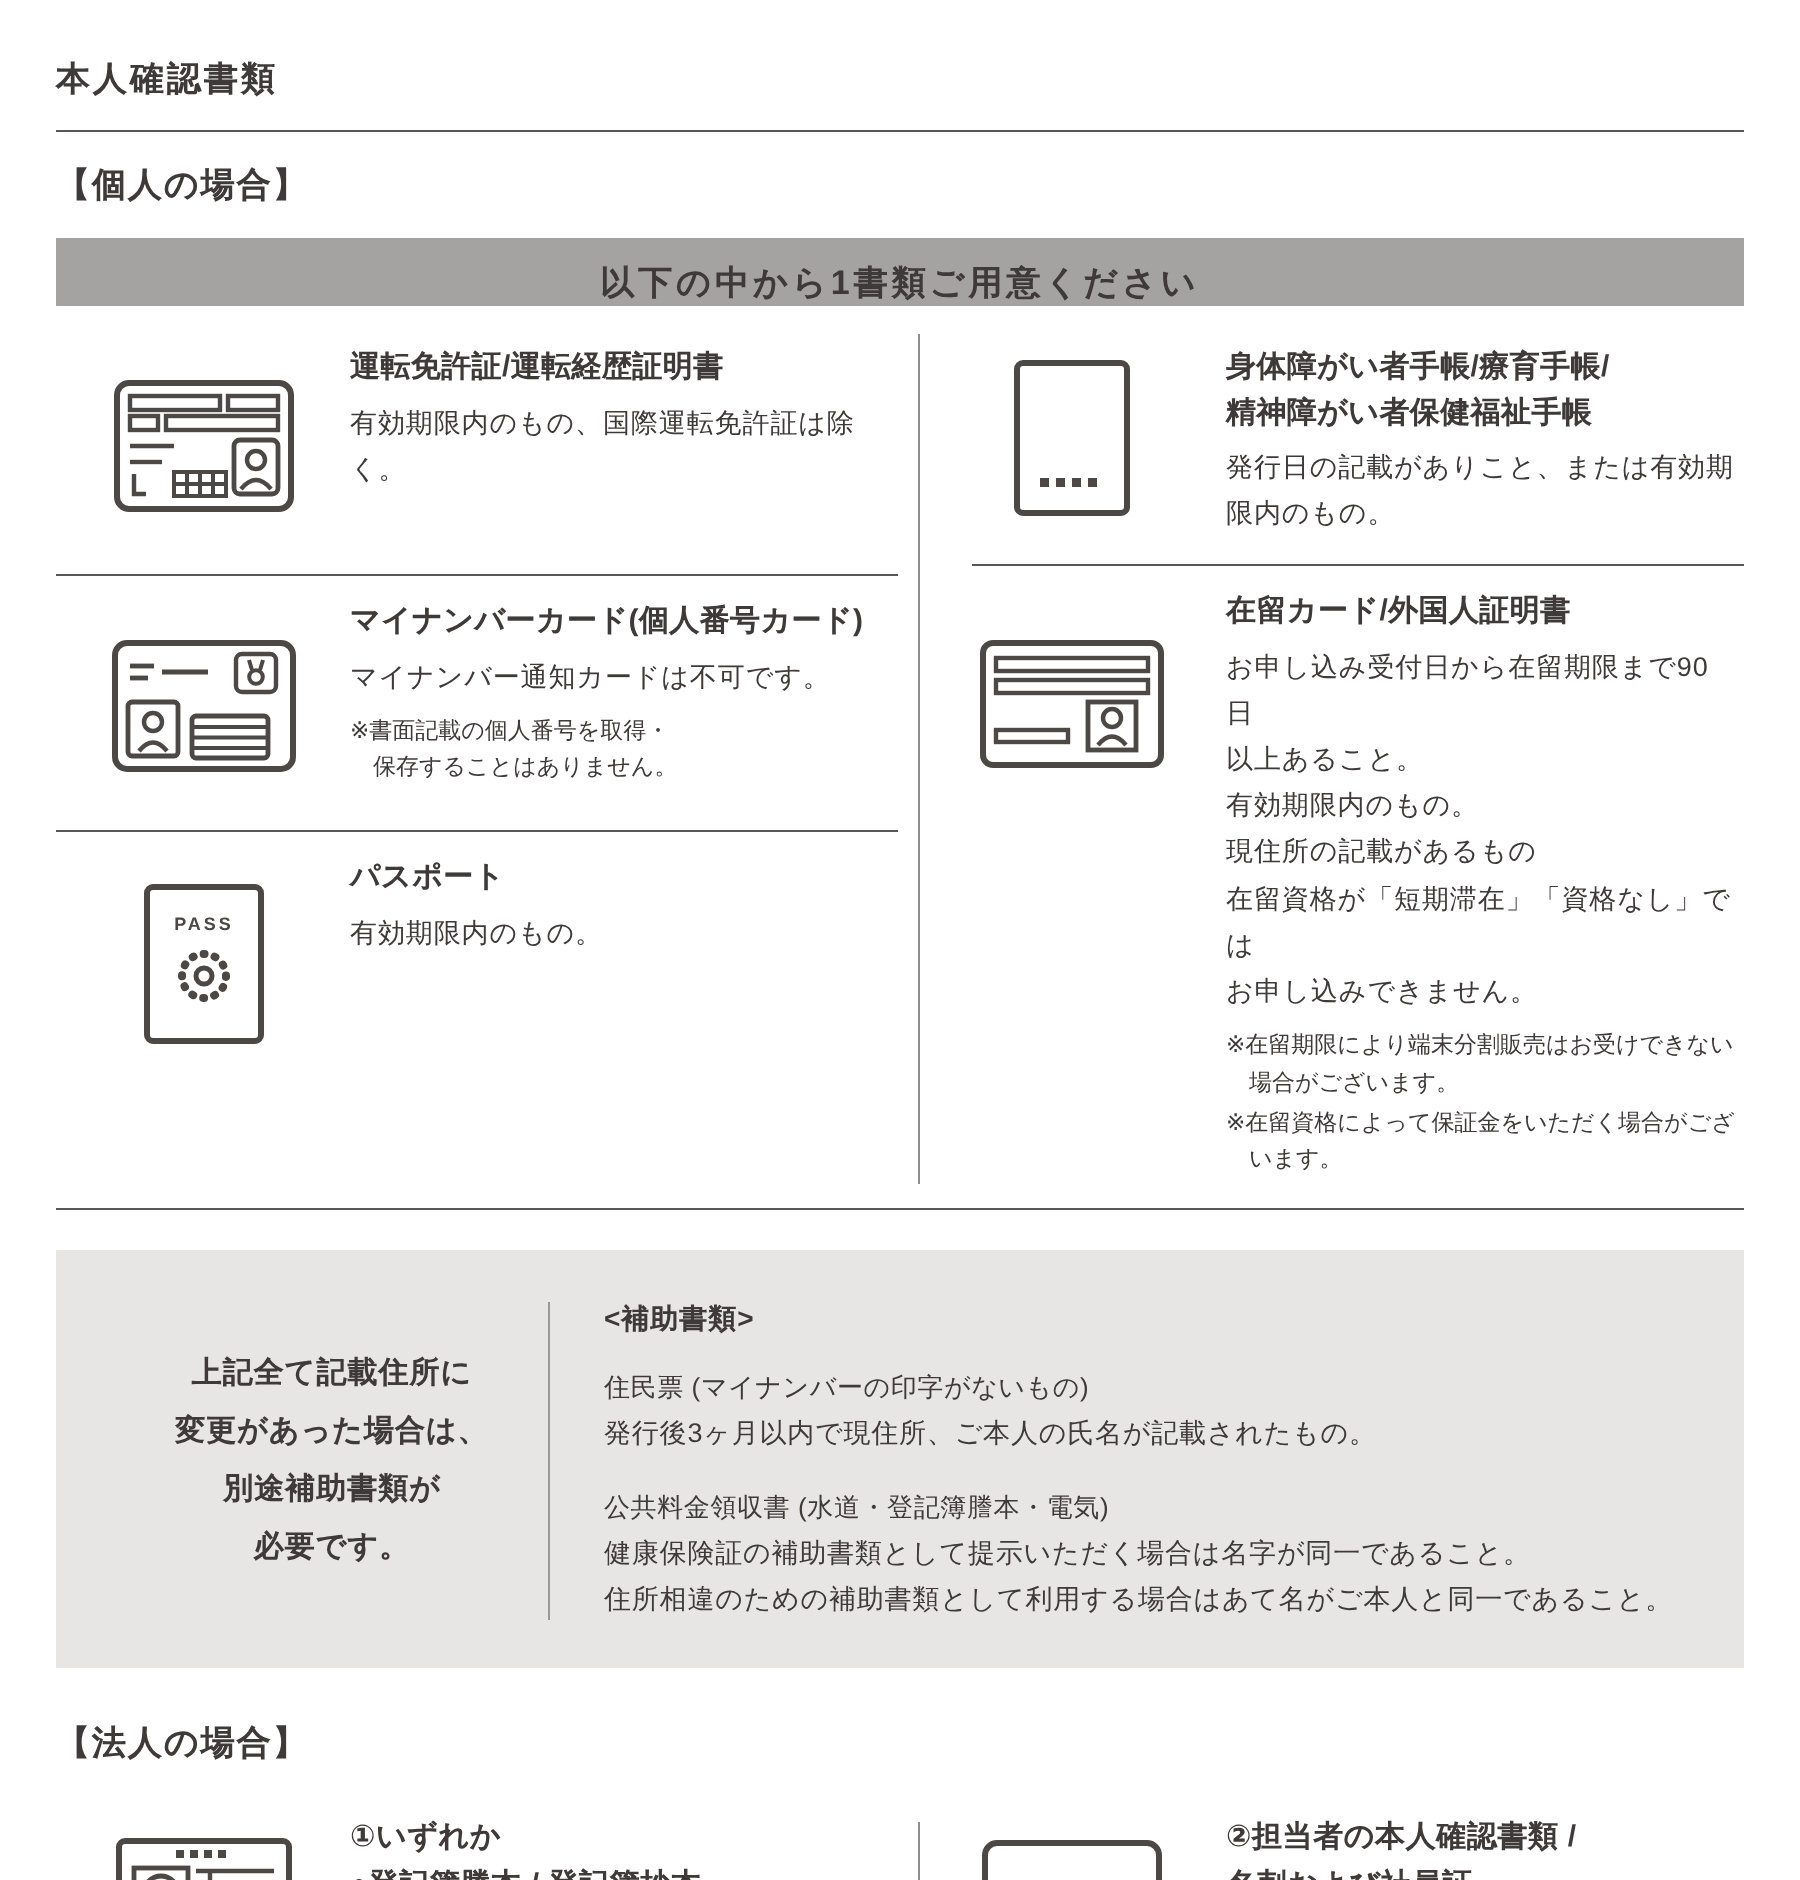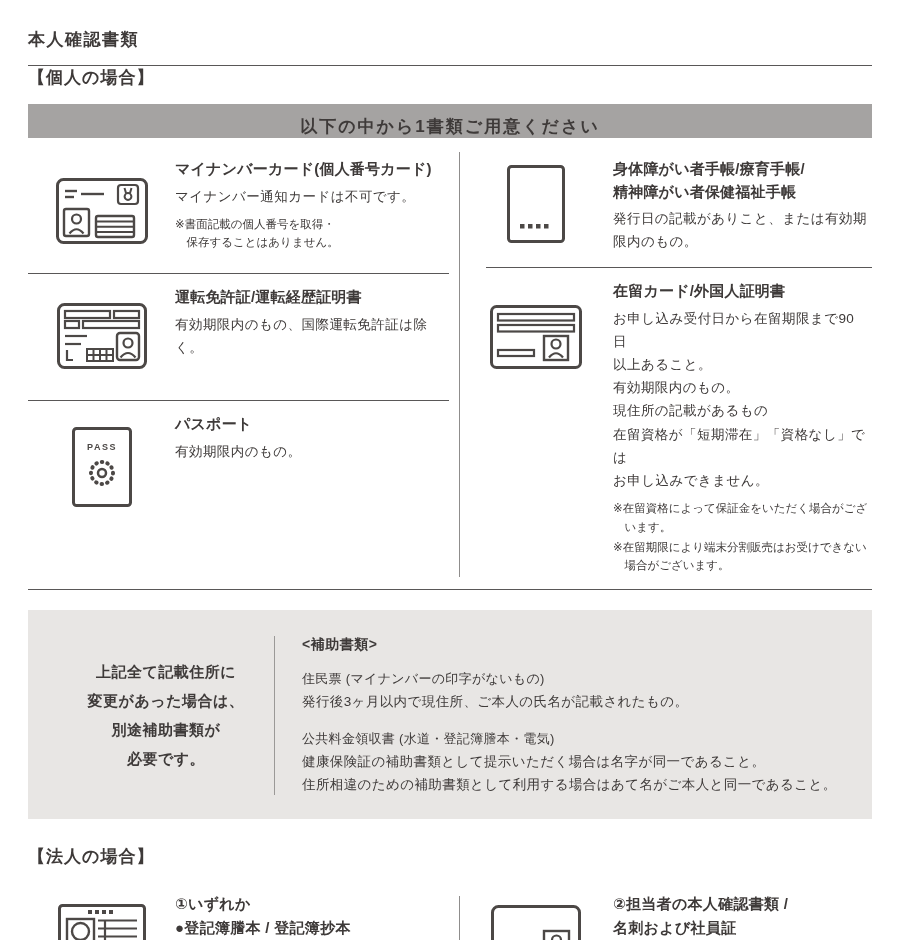--- a/index.html
+++ b/index.html
@@ -18,21 +18,21 @@
   }
   .page{width:900px;height:940px;padding:28px 28px 0;}
   .preline{white-space:pre-line;}
   .pre{white-space:pre;}
 
   .page-title{
     font-size:17px;font-weight:bold;letter-spacing:1.5px;
     padding-bottom:14px;border-bottom:1px solid var(--color-line-dark);
   }
   .section-heading{
-    font-size:17px;font-weight:bold;letter-spacing:1px;
+    font-size:17px;font-weight:bold;letter-spacing:1px;margin-top:15px;
   }
   .banner{
     margin-top:15px;height:34px;line-height:46px;text-align:center;
     background:var(--color-banner-bg);
     font-size:17px;font-weight:bold;letter-spacing:2px;
   }
 
   
   .grid{display:flex;margin-top:8px;border-bottom:1px solid var(--color-line-dark);}
   .col-left{width:421px;}
@@ -91,45 +91,20 @@
 
   <div class="page-title">本人確認書類</div>
 
   <div class="section-heading">【個人の場合】</div>
 
   <div class="banner">以下の中から1書類ご用意ください</div>
 
   <div class="grid">
 
     <div class="col-left">
-
-      <div class="cell cell-l2">
-        <div class="icon-box-l">
-          <svg class="mt20" width="92" height="66" viewBox="0 0 92 66">
-            <rect class="stk" x="1.5" y="1.5" width="89" height="63" rx="6" stroke-width="3"></rect>
-            <line class="stk" x1="9" y1="13" x2="21" y2="13" stroke-width="2.4"></line>
-            <line class="stk" x1="9" y1="19" x2="18" y2="19" stroke-width="2.4"></line>
-            <line class="stk" x1="25" y1="16" x2="48" y2="16" stroke-width="2.4"></line>
-            <rect class="stk" x="62" y="7" width="20" height="19" rx="3" stroke-width="2.2"></rect>
-            <path class="stk" d="M70,15 l-1.5,-5 M74,15 l1.5,-5" stroke-width="2"></path>
-            <circle class="stk" cx="72" cy="18.5" r="3.4" stroke-width="2"></circle>
-            <rect class="stk" x="8" y="31" width="25" height="27" rx="2" stroke-width="2.4"></rect>
-            <circle class="stk" cx="20.5" cy="41" r="4.5" stroke-width="2.2"></circle>
-            <path class="stk" d="M13.5,55.5 q7,-8.5 14,0" stroke-width="2.2"></path>
-            <rect class="stk" x="40" y="38" width="38" height="21" rx="2" stroke-width="2.4"></rect>
-            <path class="stk" d="M40,43.5 h38 M40,48.8 h38 M40,54 h38" stroke-width="2"></path>
-          </svg>
-        </div>
-        <div class="cell-content">
-          <div class="item-title pre">マイナンバーカード(個人番号カード)</div>
-          <div class="item-body preline">マイナンバー通知カードは不可です。</div>
-          <div class="item-note preline">※書面記載の個人番号を取得・
-保存することはありません。</div>
-        </div>
-      </div>
 
       <div class="cell cell-l1">
         <div class="icon-box-l">
           <svg class="mt17" width="90" height="66" viewBox="0 0 90 66">
             <rect class="stk" x="1.5" y="1.5" width="87" height="63" rx="6" stroke-width="3"></rect>
             <rect class="stk" x="8" y="8" width="45" height="7" stroke-width="2.2"></rect>
             <rect class="stk" x="57" y="8" width="25" height="7" stroke-width="2.2"></rect>
             <rect class="stk" x="8" y="18" width="14" height="7" stroke-width="2.2"></rect>
             <rect class="stk" x="26" y="18" width="56" height="7" stroke-width="2.2"></rect>
             <line class="stk" x1="8" y1="33" x2="30" y2="33" stroke-width="2.2"></line>
@@ -141,20 +116,45 @@
             <circle class="stk" cx="71" cy="40" r="4.5" stroke-width="2.2"></circle>
             <path class="stk" d="M63.5,54.5 q7.5,-9 15,0" stroke-width="2.2"></path>
           </svg>
         </div>
         <div class="cell-content">
           <div class="item-title pre">運転免許証/運転経歴証明書</div>
           <div class="item-body preline">有効期限内のもの、国際運転免許証は除く。</div>
         </div>
       </div>
 
+      <div class="cell cell-l2">
+        <div class="icon-box-l">
+          <svg class="mt20" width="92" height="66" viewBox="0 0 92 66">
+            <rect class="stk" x="1.5" y="1.5" width="89" height="63" rx="6" stroke-width="3"></rect>
+            <line class="stk" x1="9" y1="13" x2="21" y2="13" stroke-width="2.4"></line>
+            <line class="stk" x1="9" y1="19" x2="18" y2="19" stroke-width="2.4"></line>
+            <line class="stk" x1="25" y1="16" x2="48" y2="16" stroke-width="2.4"></line>
+            <rect class="stk" x="62" y="7" width="20" height="19" rx="3" stroke-width="2.2"></rect>
+            <path class="stk" d="M70,15 l-1.5,-5 M74,15 l1.5,-5" stroke-width="2"></path>
+            <circle class="stk" cx="72" cy="18.5" r="3.4" stroke-width="2"></circle>
+            <rect class="stk" x="8" y="31" width="25" height="27" rx="2" stroke-width="2.4"></rect>
+            <circle class="stk" cx="20.5" cy="41" r="4.5" stroke-width="2.2"></circle>
+            <path class="stk" d="M13.5,55.5 q7,-8.5 14,0" stroke-width="2.2"></path>
+            <rect class="stk" x="40" y="38" width="38" height="21" rx="2" stroke-width="2.4"></rect>
+            <path class="stk" d="M40,43.5 h38 M40,48.8 h38 M40,54 h38" stroke-width="2"></path>
+          </svg>
+        </div>
+        <div class="cell-content">
+          <div class="item-title pre">マイナンバーカード(個人番号カード)</div>
+          <div class="item-body preline">マイナンバー通知カードは不可です。</div>
+          <div class="item-note preline">※書面記載の個人番号を取得・
+保存することはありません。</div>
+        </div>
+      </div>
+
       <div class="cell cell-l3">
         <div class="icon-box-l">
           <svg class="mt14" width="60" height="80" viewBox="0 0 60 80">
             <rect class="stk" x="1.5" y="1.5" width="57" height="77" rx="3" stroke-width="3"></rect>
             <text x="30" y="23" text-anchor="middle" font-size="9" letter-spacing="1.5">PASS</text>
             <circle class="stk" cx="30" cy="46" r="11" stroke-width="4" stroke-dasharray="0.5 5.2" stroke-linecap="round"></circle>
             <circle class="stk" cx="30" cy="46" r="4" stroke-width="2.5"></circle>
           </svg>
         </div>
         <div class="cell-content">
@@ -199,24 +199,24 @@
           </svg>
         </div>
         <div class="cell-content">
           <div class="item-title pre">在留カード/外国人証明書</div>
           <div class="item-body preline">お申し込み受付日から在留期限まで90日
 以上あること。
 有効期限内のもの。
 現住所の記載があるもの
 在留資格が「短期滞在」「資格なし」では
 お申し込みできません。</div>
+          <div class="item-note preline">※在留期限により端末分割販売はお受けできない
+場合がございます。</div>
           <div class="item-note preline">※在留資格によって保証金をいただく場合がござ
 います。</div>
-          <div class="item-note preline">※在留期限により端末分割販売はお受けできない
-場合がございます。</div>
         </div>
       </div>
 
     </div>
   </div>
 
   <div class="supplement-box">
     <div class="box-left preline">上記全て記載住所に
 変更があった場合は、
 別途補助書類が

